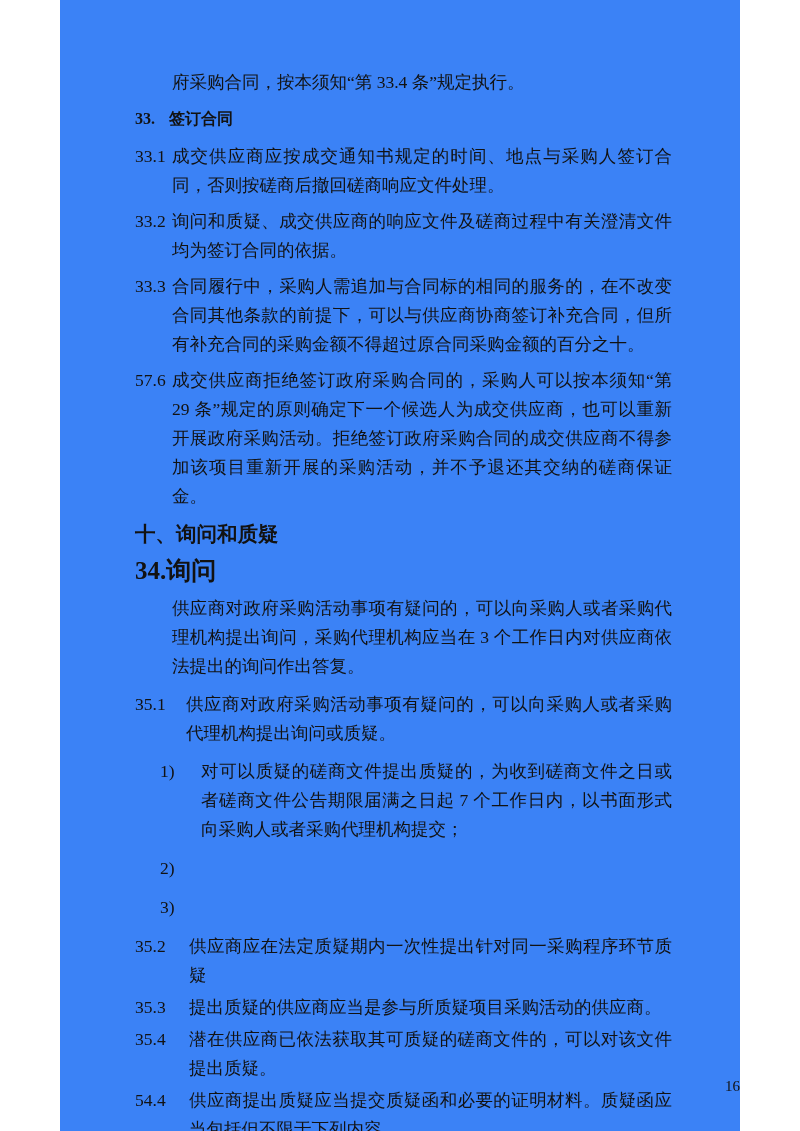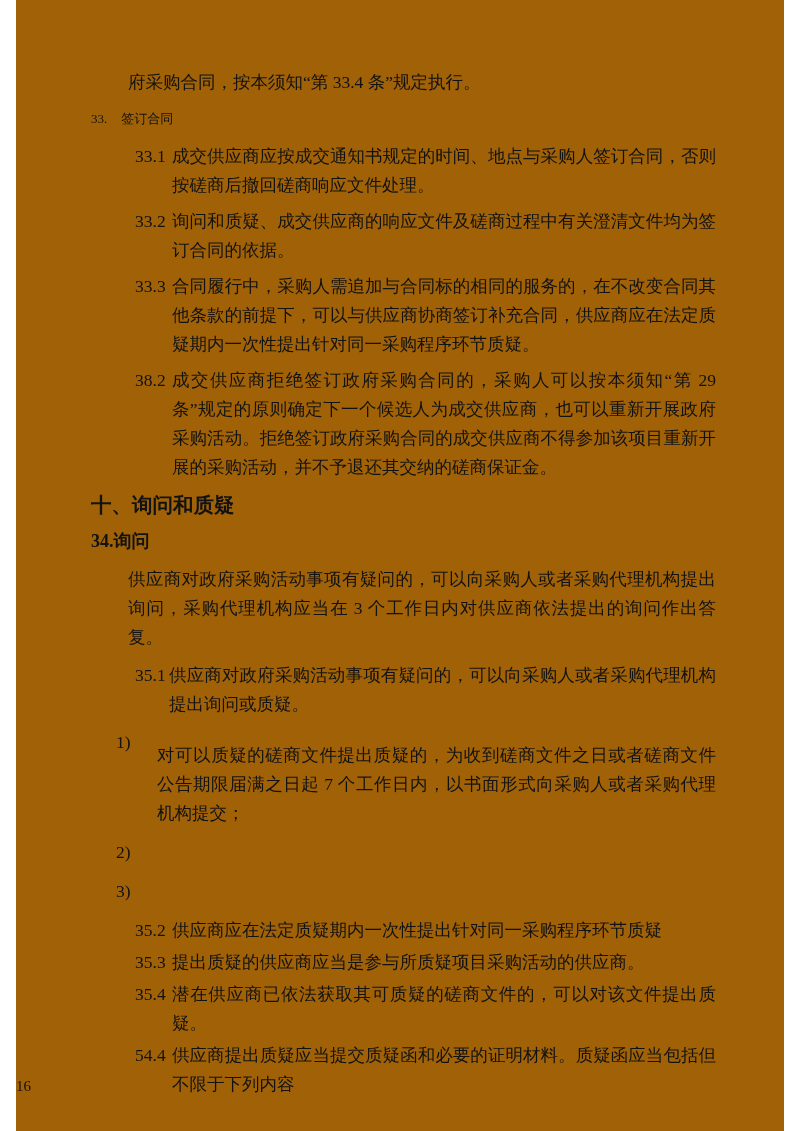--- a/index.html
+++ b/index.html
@@ -3,60 +3,60 @@
 <meta charset="utf-8">
 <style>
   * { margin: 0; padding: 0; box-sizing: border-box; }
   html, body { background: #ffffff; }
   body {
     font-family: "Liberation Serif", "DejaVu Serif", serif;
     color: #121212;
   }
   .page {
     position: relative;
-    width: 768px;
+    width: 680px;
     height: 1131px;
     margin: 0 auto;
-    background: #a16207;
+    background: #3b82f6;
     padding: 68px 68px 0 75px;
     overflow: hidden;
     font-size: 17.5px;
     line-height: 29px;
   }
   
   .cont { padding-left: 37px; text-align: justify; margin-bottom: 7px; }
 
   
-  .h-sec { font-weight: normal; font-size: 13px; margin: 5px 0 9px 0; }
+  .h-sec { font-weight: bold; font-size: 16px; margin: 5px 0 9px 0; }
   .h-sec .h-num { margin-right: 14px; }
-  .h-sub { font-weight: bold; font-size: 18px; margin: 7px 0 9px 0; }
+  .h-sub { font-weight: bold; font-size: 25px; margin: 7px 0 9px 0; }
 
   
   .item { display: flex; margin-bottom: 7px; }
-  .item .num { flex: 0 0 37px; margin-left: 44px; }
+  .item .num { flex: 0 0 37px; }
   .item .txt { flex: 1; text-align: justify; }
   .item.tight .num { flex: 0 0 34px; }
-  .item.compact { margin-bottom: 3px; }
+  .item.compact { margin-bottom: 3px; gap: 17px; }
 
   
   .chapter { text-align: left; font-weight: bold; font-size: 20.5px; margin: 9px 0 7px 0; }
 
   
   .para-ind { padding-left: 37px; text-align: justify; margin-bottom: 9px; }
 
   
   .sub { display: flex; padding-left: 25px; margin: 9px 0 10px 0; }
   .sub .num { flex: 0 0 41px; }
-  .sub .txt { flex: 1; text-align: justify; margin-top: 13px; }
+  .sub .txt { flex: 1; text-align: justify; }
 
   .pageno {
     position: absolute;
     left: 0; right: 0;
     bottom: 36px;
-    text-align: left;
+    text-align: right;
     font-size: 15px;
     line-height: 18px;
   }
 </style>
 </head>
 <body>
 
 <div class="page">
 
   <p class="cont">府采购合同，按本须知“第 33.4 条”规定执行。</p>
@@ -68,24 +68,24 @@
   <div class="item">
     <span class="num">33.1</span>
     <span class="txt">成交供应商应按成交通知书规定的时间、地点与采购人签订合同，否则按磋商后撤回磋商响应文件处理。</span>
   </div>
   <div class="item">
     <span class="num">33.2</span>
     <span class="txt">询问和质疑、成交供应商的响应文件及磋商过程中有关澄清文件均为签订合同的依据。</span>
   </div>
   <div class="item">
     <span class="num">33.3</span>
-    <span class="txt">合同履行中，采购人需追加与合同标的相同的服务的，在不改变合同其他条款的前提下，可以与供应商协商签订补充合同，供应商应在法定质疑期内一次性提出针对同一采购程序环节质疑。</span>
+    <span class="txt">合同履行中，采购人需追加与合同标的相同的服务的，在不改变合同其他条款的前提下，可以与供应商协商签订补充合同，但所有补充合同的采购金额不得超过原合同采购金额的百分之十。</span>
   </div>
   <div class="item">
-    <span class="num">38.2</span>
+    <span class="num">57.6</span>
     <span class="txt">成交供应商拒绝签订政府采购合同的，采购人可以按本须知“第 29 条”规定的原则确定下一个候选人为成交供应商，也可以重新开展政府采购活动。拒绝签订政府采购合同的成交供应商不得参加该项目重新开展的采购活动，并不予退还其交纳的磋商保证金。</span>
   </div>
 
   <h2 class="chapter">十、询问和质疑</h2>
 
   <h3 class="h-sub">34.询问</h3>
   <p class="para-ind">供应商对政府采购活动事项有疑问的，可以向采购人或者采购代理机构提出询问，采购代理机构应当在 3 个工作日内对供应商依法提出的询问作出答复。</p>
 
 
   <div class="item tight compact">

